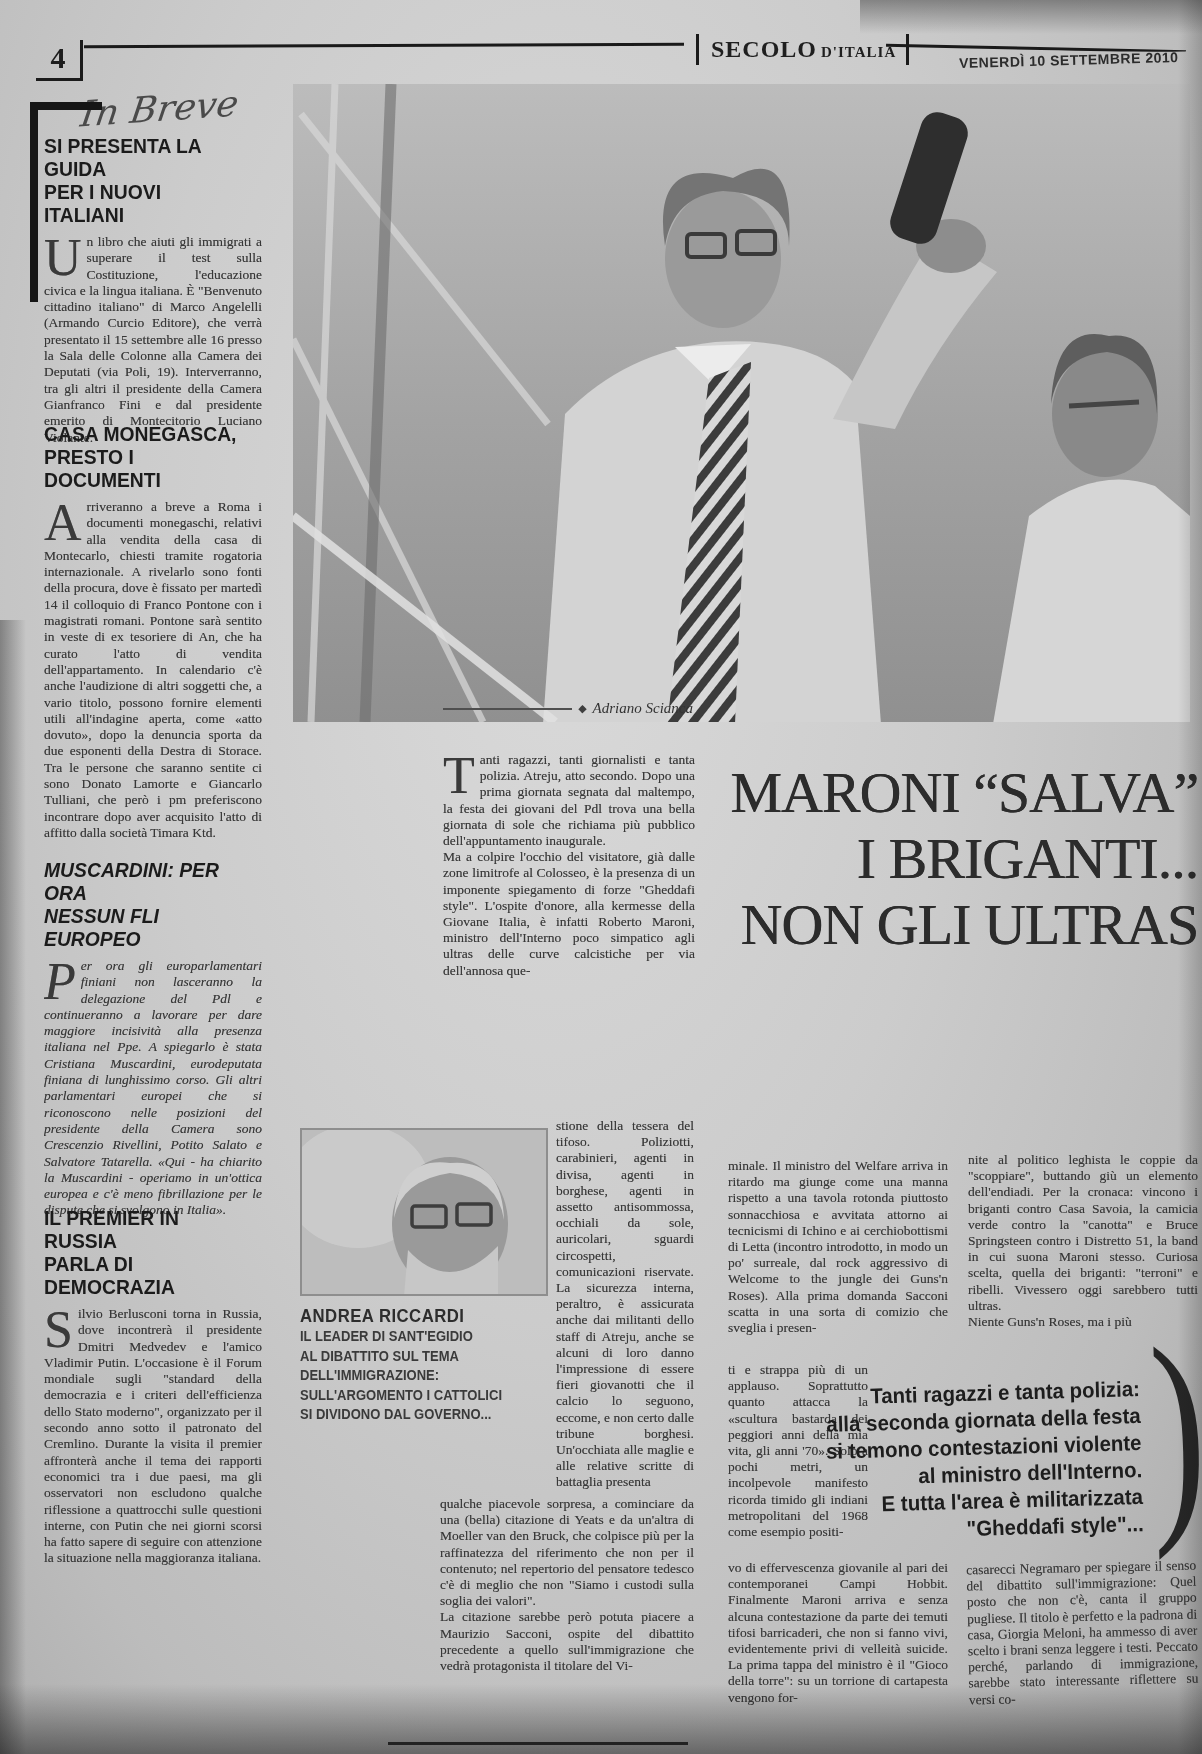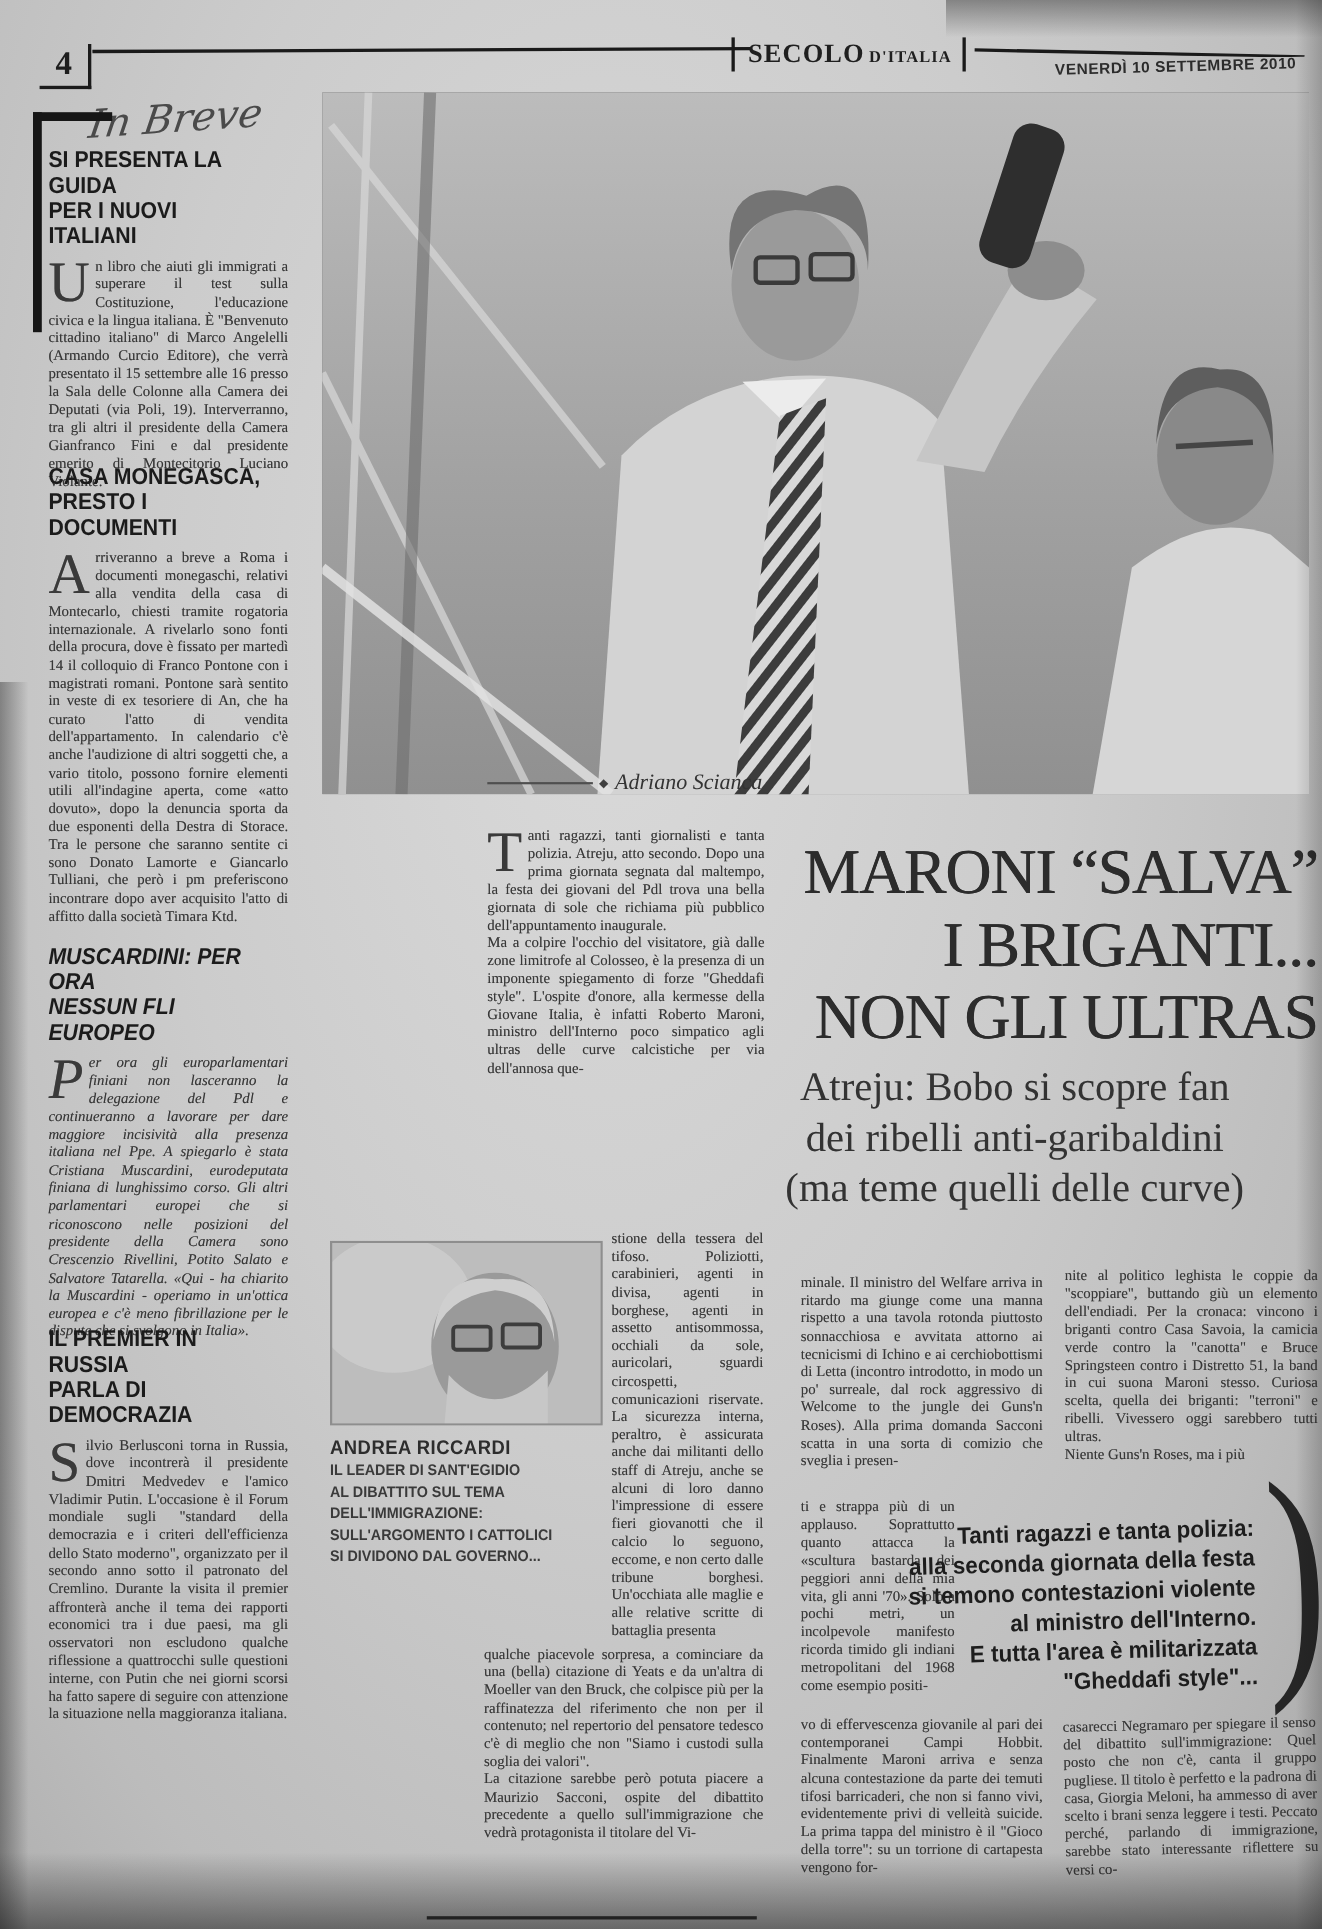--- a/index.html
+++ b/index.html
@@ -6,21 +6,21 @@
   body{width:1202px;height:1754px;background:#a8a8a8;font-family:"Liberation Serif",serif;}
   .page{position:absolute;left:0;top:0;width:1202px;height:1754px;overflow:hidden;
         background:radial-gradient(ellipse at 46% 32%, #dadada 0%, #cccccc 45%, #bcbcbc 78%, #a9a9a9 100%);}
   
   .pagenum{position:absolute;left:36px;top:40px;width:44px;height:38px;font-size:30px;font-weight:bold;
            color:#1d1d1d;border-bottom:3px solid #1b1b1b;border-right:3px solid #1b1b1b;
            text-align:center;line-height:36px;}
   .hdr-rule{position:absolute;height:3px;background:#1a1a1a;}
   .hdr-rule-l{left:84px;top:44px;width:600px;transform:rotate(-0.25deg);}
   .hdr-rule-r{left:886px;top:47px;width:300px;transform:rotate(1.2deg);border-radius:0 0 60% 0;}
-  .nameplate{position:absolute;left:665px;top:34px;padding:2px 10px 2px 12px;border-left:3px solid #1a1a1a;
+  .nameplate{position:absolute;left:696px;top:34px;padding:2px 10px 2px 12px;border-left:3px solid #1a1a1a;
              border-right:3px solid #1a1a1a;color:#1f1f1f;white-space:nowrap;}
   .np-main{font-size:24px;font-weight:bold;letter-spacing:1px;}
   .np-sub{font-size:15px;font-weight:bold;letter-spacing:1px;}
   .hdr-date{position:absolute;right:24px;top:52px;font-family:"Liberation Sans",sans-serif;font-weight:bold;
             font-size:14px;letter-spacing:.5px;color:#2c2c2c;transform:rotate(-1.6deg);}
   
   .briefs{position:absolute;left:30px;top:88px;width:234px;}
   .briefs-logo{position:absolute;left:52px;top:0;font-size:36px;font-style:italic;color:#4a4a4a;
                font-family:"DejaVu Serif",serif;transform:skewX(-12deg) rotate(-4deg);}
   .bracket-v{position:absolute;left:0;top:14px;width:8px;height:200px;background:#161616;}
@@ -38,21 +38,21 @@
   
   .main-photo{position:absolute;left:293px;top:84px;width:897px;height:638px;background:#9d9d9d;
               box-shadow:0 0 0 1px #8b8b8b inset;}
   .main-photo svg{display:block;width:100%;height:100%;}
   .photo-caption{position:absolute;left:300px;top:733px;width:660px;font-size:14.5px;font-style:italic;
                  color:#3c3c3c;border-left:4px solid #2a2a2a;padding-left:14px;line-height:18px;}
   
   .byline{position:absolute;left:443px;top:700px;width:250px;display:flex;align-items:center;gap:6px;}
   .byline-rule{flex:1;height:2px;background:#4f4f4f;}
   .byline-mark{font-size:11px;color:#3f3f3f;}
-  .byline-name{font-size:20px;font-style:italic;color:#333;text-align:right;}
+  .byline-name{font-size:15px;font-style:italic;color:#333;text-align:right;}
   .bodytext{position:absolute;font-size:13.5px;line-height:16.2px;text-align:justify;color:#383838;
             overflow:hidden;white-space:pre-line;text-shadow:0 0 .6px rgba(40,40,40,.45);}
   .colA{left:443px;top:752px;width:252px;height:366px;}
   .colB{left:556px;top:1118px;width:138px;height:378px;}
   .colWide{left:440px;top:1496px;width:254px;height:258px;}
   .colC1{left:728px;top:1158px;width:220px;height:202px;}
   .colC2{left:728px;top:1362px;width:140px;height:198px;}
   .colC3{left:728px;top:1560px;width:220px;height:194px;}
   .colD1{left:968px;top:1152px;width:230px;height:226px;}
   .colD2{left:968px;top:1560px;width:230px;height:194px;transform:rotate(-1.2deg);}
@@ -170,23 +170,20 @@
 
   <div class="byline">
     <span class="byline-rule"></span>
     <span class="byline-mark">◆</span>
     <span class="byline-name">Adriano Scianca</span>
   </div>
 
   <h1 class="headline">MARONI “SALVA”
 I BRIGANTI...
 NON GLI ULTRAS</h1>
-  <h2 class="subhead">Atreju: Bobo si scopre fan
-dei ribelli anti-garibaldini
-(ma teme quelli delle curve)</h2>
 
   <div class="bodytext colA"><span class="dropcap">T</span><span>anti ragazzi, tanti giornalisti e tanta polizia. Atreju, atto secondo. Dopo una prima giornata segnata dal maltempo, la festa dei giovani del Pdl trova una bella giornata di sole che richiama più pubblico dell'appuntamento inaugurale.
 Ma a colpire l'occhio del visitatore, già dalle zone limitrofe al Colosseo, è la presenza di un imponente spiegamento di forze "Gheddafi style". L'ospite d'onore, alla kermesse della Giovane Italia, è infatti Roberto Maroni, ministro dell'Interno poco simpatico agli ultras delle curve calcistiche per via dell'annosa que-</span></div>
   <div class="bodytext colB">stione della tessera del tifoso. Poliziotti, carabinieri, agenti in divisa, agenti in borghese, agenti in assetto antisommossa, occhiali da sole, auricolari, sguardi circospetti, comunicazioni riservate. La sicurezza interna, peraltro, è assicurata anche dai militanti dello staff di Atreju, anche se alcuni di loro danno l'impressione di essere fieri giovanotti che il calcio lo seguono, eccome, e non certo dalle tribune borghesi. Un'occhiata alle maglie e alle relative scritte di battaglia presenta</div>
   <div class="bodytext colWide">qualche piacevole sorpresa, a cominciare da una (bella) citazione di Yeats e da un'altra di Moeller van den Bruck, che colpisce più per la raffinatezza del riferimento che non per il contenuto; nel repertorio del pensatore tedesco c'è di meglio che non "Siamo i custodi sulla soglia dei valori".
 La citazione sarebbe però potuta piacere a Maurizio Sacconi, ospite del dibattito precedente a quello sull'immigrazione che vedrà protagonista il titolare del Vi-</div>
   <div class="bodytext colC1">minale. Il ministro del Welfare arriva in ritardo ma giunge come una manna rispetto a una tavola rotonda piuttosto sonnacchiosa e avvitata attorno ai tecnicismi di Ichino e ai cerchiobottismi di Letta (incontro introdotto, in modo un po' surreale, dal rock aggressivo di Welcome to the jungle dei Guns'n Roses). Alla prima domanda Sacconi scatta in una sorta di comizio che sveglia i presen-</div>
   <div class="bodytext colC2">ti e strappa più di un applauso. Soprattutto quanto attacca la «scultura bastarda dei peggiori anni della mia vita, gli anni '70». Solo a pochi metri, un incolpevole manifesto ricorda timido gli indiani metropolitani del 1968 come esempio positi-</div>
   <div class="bodytext colC3">vo di effervescenza giovanile al pari dei contemporanei Campi Hobbit. Finalmente Maroni arriva e senza alcuna contestazione da parte dei temuti tifosi barricaderi, che non si fanno vivi, evidentemente privi di velleità suicide. La prima tappa del ministro è il "Gioco della torre": su un torrione di cartapesta vengono for-</div>
   <div class="bodytext colD1">nite al politico leghista le coppie da "scoppiare", buttando giù un elemento dell'endiadi. Per la cronaca: vincono i briganti contro Casa Savoia, la camicia verde contro la "canotta" e Bruce Springsteen contro i Distretto 51, la band in cui suona Maroni stesso. Curiosa scelta, quella dei briganti: "terroni" e ribelli. Vivessero oggi sarebbero tutti ultras.

